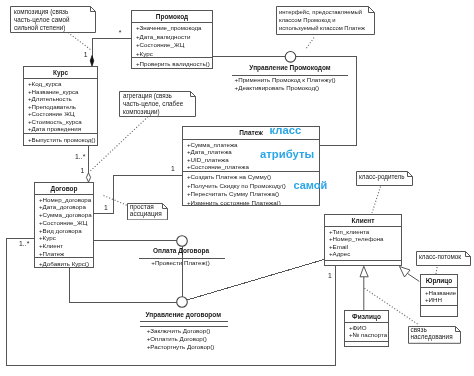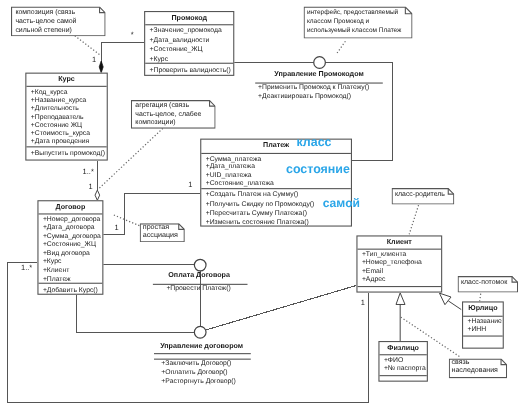--- a/index.html
+++ b/index.html
@@ -238,15 +238,15 @@
 </div>
 <div class="mult" style="left:118.8px;top:30.3px;">*</div>
 <div class="mult" style="left:83.7px;top:51.9px;">1</div>
 <div class="mult" style="left:75.1px;top:153.9px;">1..*</div>
 <div class="mult" style="left:80.5px;top:167.9px;">1</div>
 <div class="mult" style="left:104.0px;top:204.9px;">1</div>
 <div class="mult" style="left:171.1px;top:165.5px;">1</div>
 <div class="mult" style="left:19.1px;top:240.5px;">1..*</div>
 <div class="mult" style="left:328.0px;top:273.3px;">1</div>
 <div class="ann" style="left:269.5px;top:125.4px;font-size:11.3px;line-height:11.3px;">класс</div>
-<div class="ann" style="left:260px;top:149.2px;font-size:11.3px;line-height:11.3px;">состояние</div>
+<div class="ann" style="left:260px;top:149.2px;font-size:11.3px;line-height:11.3px;">атрибуты</div>
 <div class="ann" style="left:293.4px;top:180.1px;font-size:11.0px;line-height:11.0px;">самой</div>
 </div>
 
 </body></html>

